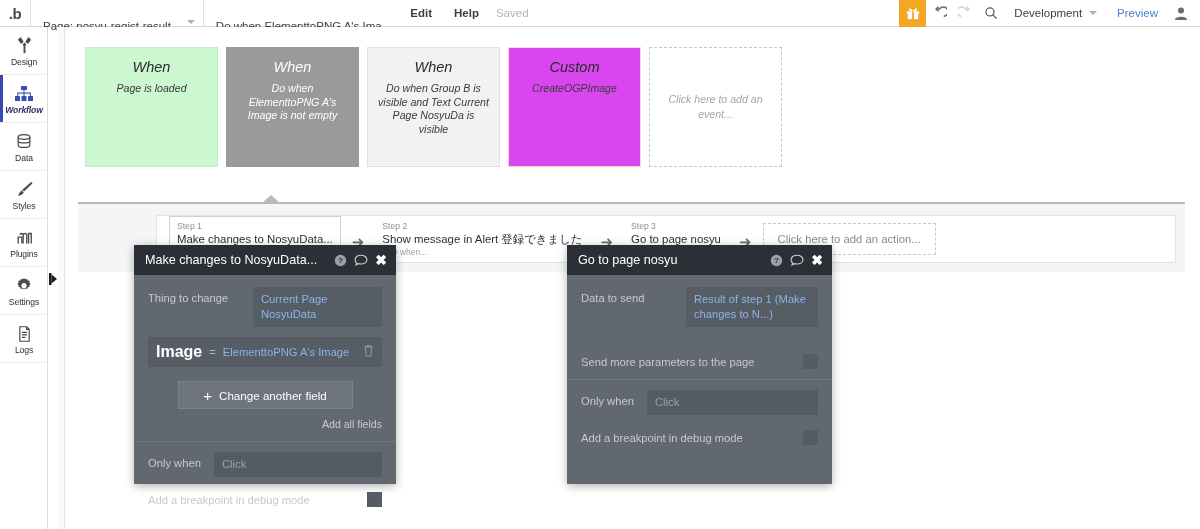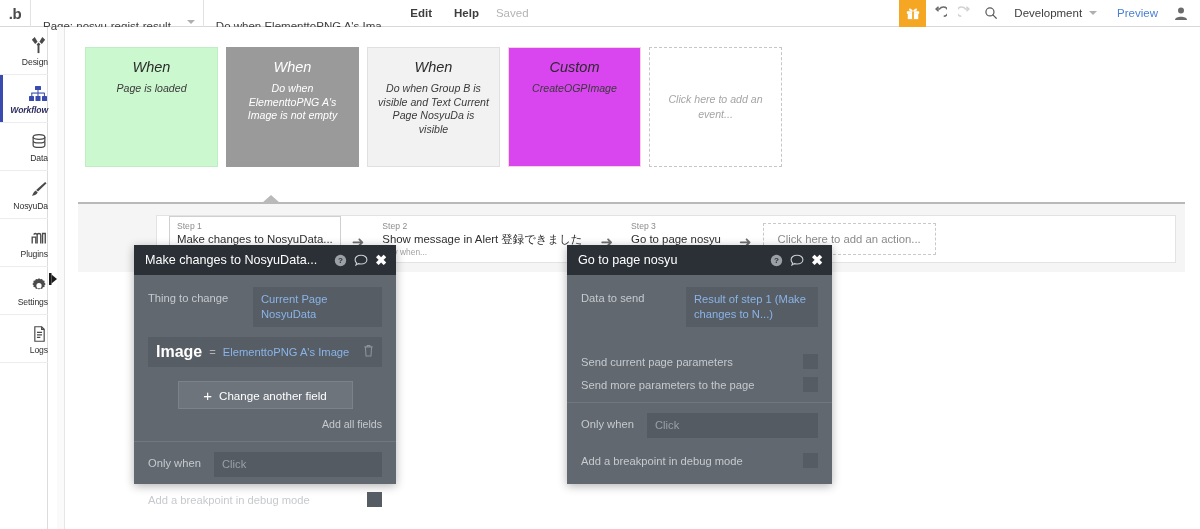--- a/index.html
+++ b/index.html
@@ -65,21 +65,21 @@
   
   #sidebar {
     position: absolute; top: 27px; left: 0;
     width: 48px; height: 502px;
     background: #ffffff;
     border-right: 1px solid #dcdcdc;
   }
   .side-item {
     height: 48px; width: 48px;
     display: flex; flex-direction: column;
-    align-items: flex-end; justify-content: center;
+    align-items: center; justify-content: center;
     gap: 2px;
     border-bottom: 1px solid #ececec;
     position: relative; cursor: default;
   }
   .side-item .lbl {
     font-size: 8.6px; color: #2f2f2f; letter-spacing: -0.1px;
   }
   .side-item.active .lbl { color: #2f2f5f; font-weight: 600; font-style: italic; }
   .side-item.active::before {
     content: ""; position: absolute; left: 0; top: 0;
@@ -354,21 +354,21 @@
     <span class="lbl">Data</span>
   </div>
 
   <div class="side-item">
     <span class="side-ico">
       <svg width="19" height="19" viewBox="0 0 20 20" fill="#4a4a4a">
         <path d="M17 2 L18.5 3.5 L9.5 12 L7.5 10.5 Z"></path>
         <path d="M7 11 L9.2 13.2 C8 15.5 5 16.5 3 16.5 C4.5 15 4.5 12.5 7 11 Z"></path>
       </svg>
     </span>
-    <span class="lbl">NosyuDa</span>
+    <span class="lbl">Styles</span>
   </div>
 
   <div class="side-item">
     <span class="side-ico">
       <svg width="19" height="18" viewBox="0 0 20 20" fill="none" stroke="#4a4a4a" stroke-width="1.5">
         <path d="M3 16 v-7 h4 v7"></path>
         <path d="M8.5 16 v-9 a2 2 0 0 1 4 0 v9"></path>
         <path d="M14.5 16 v-11 h3 v11"></path>
         <path d="M5 6.5 a1.5 1.5 0 0 1 3 0"></path>
       </svg>
@@ -541,24 +541,20 @@
     </div>
   </div>
 
   <div class="panel-body">
 
     <div class="prow" style="margin-bottom:23px;">
       <div class="plabel">Data to send</div>
       <div class="pvalue">Result of step 1 (Make changes to N...)</div>
     </div>
 
-    <div class="toggle-row" style="padding:4px 0;">
-      <span>Send current page parameters</span>
-      <span class="toggle-box"></span>
-    </div>
     <div class="toggle-row" style="padding:4px 0 10px 0;">
       <span>Send more parameters to the page</span>
       <span class="toggle-box"></span>
     </div>
   </div>
 
   <div class="panel-div"></div>
 
   <div style="padding:10px 14px 0 14px;">
     <div class="prow" style="margin-bottom:8px;">

